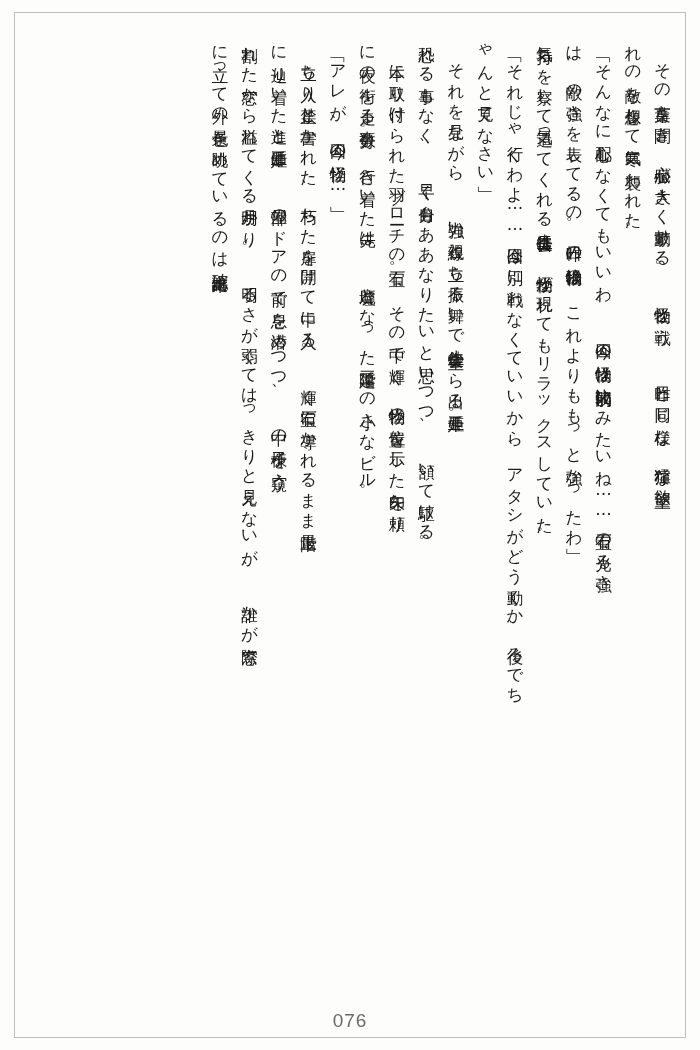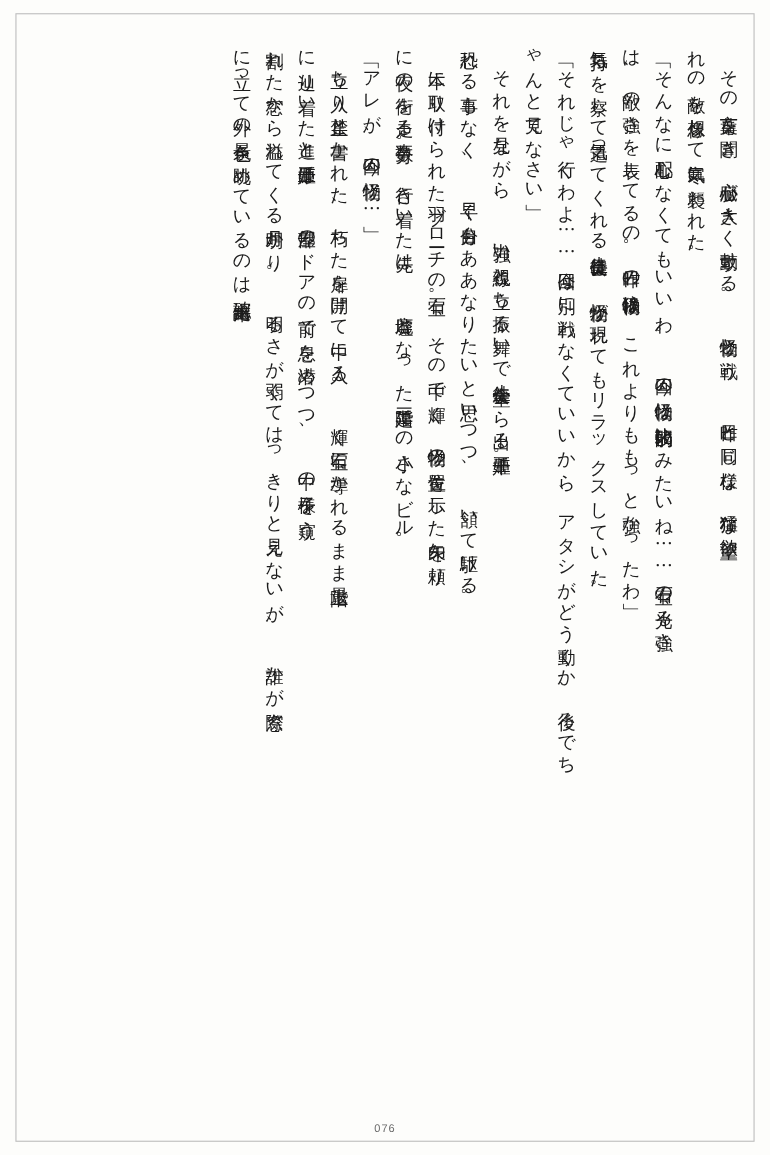--- a/index.html
+++ b/index.html
@@ -57,21 +57,21 @@
   .vline.indent {
     padding-top: 18px;
   }
   .page-number {
     position: absolute;
     left: 0;
     right: 0;
     bottom: 18px;
     text-align: center;
     font-family: "Liberation Sans", sans-serif;
-    font-size: 10px;
+    font-size: 19px;
     color: #6a6a6a;
     letter-spacing: 1px;
   }
 </style>
 </head>
 <body>
 
 <div class="page">
   <div class="page-border"></div>
 

